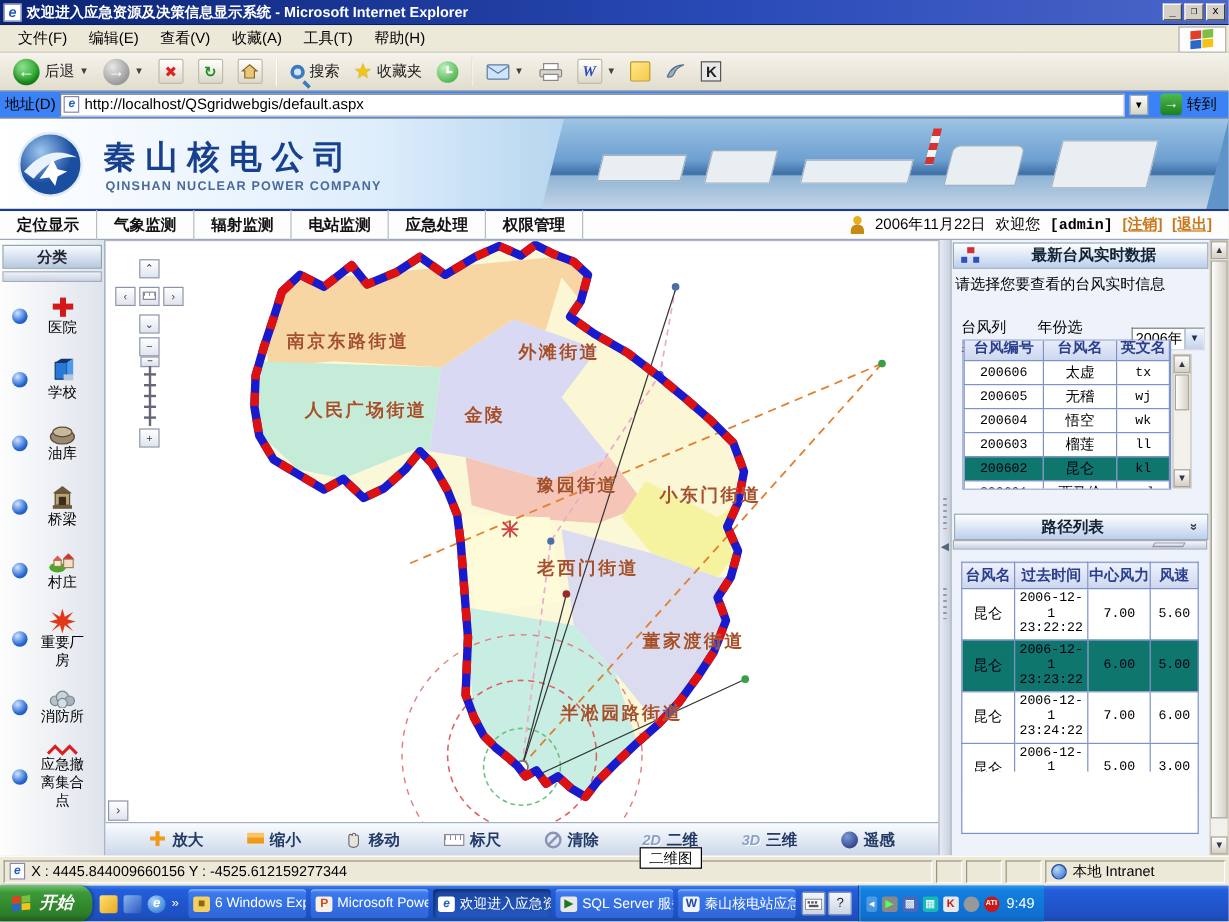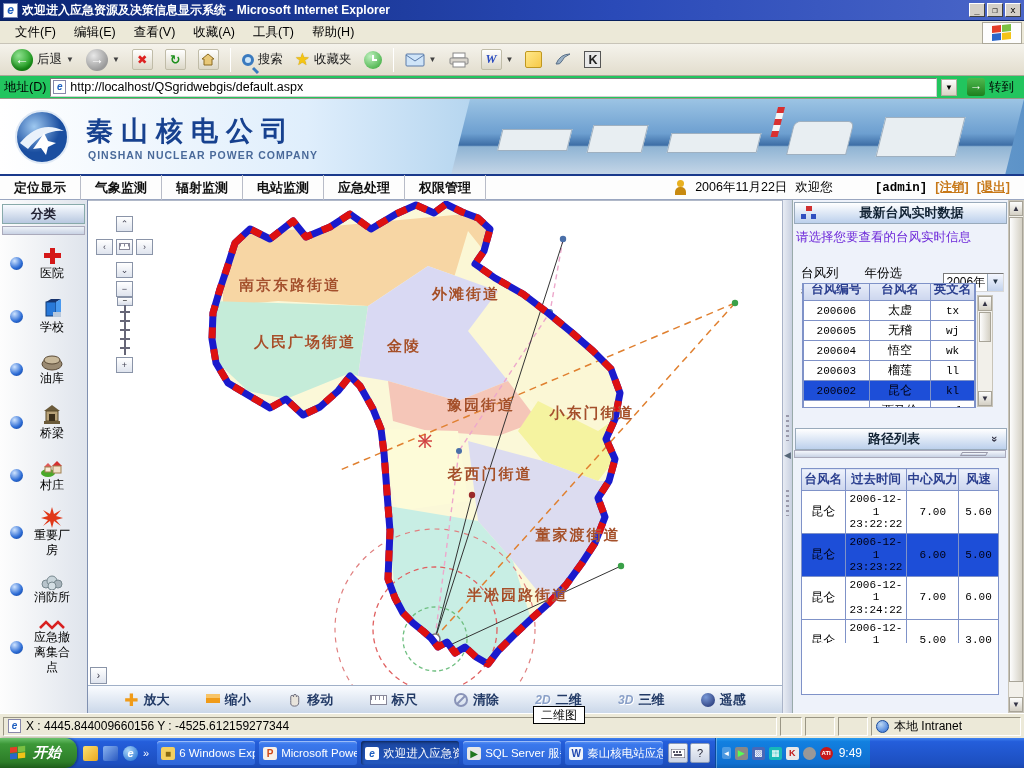--- a/index.html
+++ b/index.html
@@ -30,41 +30,41 @@
   .sep { width:1px; height:24px; background:#aca899; border-right:1px solid #fff; margin:0 4px; }
   .sq { width:21px; height:21px; background:linear-gradient(#ffffff,#dcd8c8); border:1px solid #c0bca8; border-radius:2px; display:flex; align-items:center; justify-content:center; }
   .star { color:#f4c514; font-size:17px; text-shadow:0 0 1px #b08000; }
   .lens { width:12px; height:12px; border:3px solid #3a7abf; border-radius:50%; position:relative; background:#cfe6f8; }
   .lens:after { content:""; position:absolute; width:3px; height:7px; background:#3a7abf; left:9px; top:10px; transform:rotate(-45deg); }
   .hist { width:18px; height:18px; border-radius:50%; background:radial-gradient(circle at 35% 30%,#bff0bf,#2da32d); position:relative; }
   .hist:after { content:""; position:absolute; left:8px; top:4px; width:2px; height:6px; background:#fff; }
   .hist:before { content:""; position:absolute; left:8px; top:8px; width:5px; height:2px; background:#fff; }
 
   
-  #addrbar { left:0; top:76px; width:1024px; height:23px; background:#22c55e; border-bottom:1px solid #9a9685; display:flex; align-items:center; padding:0 4px; gap:4px; }
+  #addrbar { left:0; top:76px; width:1024px; height:23px; background:#3b82f6; border-bottom:1px solid #9a9685; display:flex; align-items:center; padding:0 4px; gap:4px; }
   #addr-input { flex:1; height:19px; background:#fff; border:1px solid; border-color:#7a7a7a #d0d0d0 #d0d0d0 #7a7a7a; display:flex; align-items:center; padding:0 2px; gap:4px; font-size:12.5px; }
   #addr-input .pg { width:13px; height:14px; background:#fff; border:1px solid #88a; color:#2060c0; font-size:10px; font-weight:bold; font-style:italic; line-height:12px; text-align:center; }
   .addr-drop { width:16px; height:17px; background:linear-gradient(#fdfdfd,#d8d4c4); border:1px solid #b0ac9c; text-align:center; font-size:8px; line-height:16px; }
   #go-btn { display:flex; align-items:center; gap:4px; padding:1px 6px; font-size:12.5px; }
   #go-btn .g { width:18px; height:18px; border-radius:3px; background:linear-gradient(#4fba4f,#1d7f1d); color:#fff; font-weight:bold; text-align:center; line-height:17px; }
 
   
   #banner { left:0; top:99px; width:1024px; height:77px; background:linear-gradient(90deg,#ffffff 0%,#dfeefc 30%,#9fc8e8 55%,#5d93c8 100%); overflow:hidden; border-bottom:2px solid #1a3a8c; }
   #banner .photo { position:absolute; left:470px; top:0; width:554px; height:77px; background:linear-gradient(#9cc4e4 0%,#6d9fd0 45%,#3d6ea6 60%,#8fb4d4 62%,#c8d8e8 100%); transform:skewX(-14deg); transform-origin:top; overflow:hidden; }
   #banner .bld { position:absolute; background:#e8eef2; border:1px solid #9fb0c0; }
   #banner .stack { position:absolute; width:7px; height:30px; background:repeating-linear-gradient(#d93030 0 6px,#f5f5f5 6px 12px); }
   #logo { left:14px; top:10px; width:56px; height:56px; }
   #co-cn { left:86px; top:14px; font-size:27px; font-weight:bold; color:#17418f; letter-spacing:8px; font-family:"Liberation Serif","DejaVu Serif",serif; }
   #co-en { left:88px; top:50px; font-size:10.5px; color:#4a6a9a; letter-spacing:1px; font-weight:bold; }
 
   
   #navbar { left:0; top:176px; width:1024px; height:24px; background:#fdfdfd; border-bottom:1px solid #9aa6c0; display:flex; align-items:center; }
   .navtab { padding:4px 14px; font-size:13px; font-weight:bold; color:#111; border-right:1px solid #b8bcc8; }
   #nav-right { margin-left:auto; display:flex; align-items:center; gap:8px; padding-right:14px; font-size:12.5px; }
-  #nav-right .adm { font-family:"Liberation Mono","DejaVu Sans Mono",monospace; font-weight:bold;margin-left:34px; }
+  #nav-right .adm { font-family:"Liberation Mono","DejaVu Sans Mono",monospace; font-weight:bold; }
   #nav-right a { color:#c77818; text-decoration:underline; font-weight:bold; }
   .person { width:13px; height:15px; position:relative; }
   .person:before { content:""; position:absolute; left:3px; top:0; width:7px; height:7px; border-radius:50%; background:#e8b020; }
   .person:after { content:""; position:absolute; left:1px; top:7px; width:11px; height:8px; border-radius:5px 5px 0 0; background:#c88a10; }
 
   
   #sidebar { left:0; top:200px; width:88px; height:513px; background:linear-gradient(90deg,#fdfdfd,#dfe4ec); border-right:1px solid #8090b0; }
   #cat-head { margin:4px 2px 0 2px; height:20px; background:linear-gradient(#f8fbff,#b8c8e0); border:1px solid #8aa; text-align:center; font-size:12.5px; font-weight:bold; line-height:19px; color:#223; }
   #cat-sub { margin:2px 2px 6px 2px; height:9px; background:linear-gradient(#eef2f8,#c8d2e4); border:1px solid #aab; }
   .cat-item { display:flex; align-items:center; gap:6px; padding:0 0 0 10px; margin-bottom:9px; min-height:44px; }
@@ -98,31 +98,31 @@
   #splitter .arr { position:absolute; left:1px; top:250px; color:#567; font-size:9px; }
   #splitter .dots { position:absolute; left:3px; width:3px; height:26px; background:repeating-linear-gradient(#99a 0 2px,transparent 2px 5px); }
 
   
   #rpanel { left:792px; top:200px; width:216px; height:513px; background:#eef2fa; border-left:1px solid #9aa; }
   .rp-head { height:22px; margin:2px 1px 0 1px; background:linear-gradient(#ffffff,#bcd0ec); border:1px solid #9ab; display:flex; align-items:center; font-size:13px; font-weight:bold; color:#123; }
   .rp-head .tt { flex:1; text-align:center; }
   .org-ico { width:16px; height:14px; margin-left:6px; position:relative; }
   .org-ico:before { content:""; position:absolute; left:5px; top:0; width:6px; height:5px; background:#d03030; }
   .org-ico:after { content:""; position:absolute; left:0; top:8px; width:5px; height:5px; background:#3050c0; box-shadow:10px 0 0 #3050c0; }
-  #rp-sub { padding:5px 2px 2px 3px; font-size:12.5px; color:#6d28d9;font-family:Liberation Serif, serif; }
+  #rp-sub { padding:5px 2px 2px 3px; font-size:12.5px; color:#000000;font-family:Liberation Serif, serif; }
   #rp-selrow { display:flex; align-items:center; gap:14px; padding:4px 4px 6px 8px; font-size:12.5px;margin-top:13px; }
   #year-select { margin-left:2px; width:62px; height:19px; background:#fff; border:1px solid; border-color:#7a7a7a #d8d8d8 #d8d8d8 #7a7a7a; display:flex; align-items:center; font-size:12px; }
   #year-select .v { flex:1; padding-left:3px; }
   #year-select .db { width:16px; height:17px; background:linear-gradient(#f4f7ff,#c2d2ec); border-left:1px solid #9ab; font-size:8px; text-align:center; line-height:16px; color:#234; }
   table { border-collapse:collapse; }
   .ttab { background:#fff; font-size:12px; }
   .ttab th { background:linear-gradient(#eef2fc,#ccd6ee); color:#2b3f8f; font-weight:bold; border:1px solid #7f92c8; font-size:12.5px; padding:2px 0; }
   .ttab td { border:1px solid #7f92c8; text-align:center; padding:1px 0; color:#000; }
   .mono { font-family:"Liberation Mono","DejaVu Sans Mono",monospace; font-size:11px; }
-  tr.selected td { background:#1d4ed8; color:#001; }
+  tr.selected td { background:#0f766e; color:#001; }
   #t1wrap { position:absolute; left:9px; top:83px; width:174px; height:125px; overflow:hidden; background:#fff; border:1px solid #7f92c8; }
   #t1wrap table { margin-top:-6px; width:172px; }
   #t1scroll { position:absolute; left:184px; top:95px; width:16px; height:112px; }
   .sbar { background:#f2f0ea; border:1px solid #c8c4b8; }
   .sbtn { height:15px; background:linear-gradient(#fdfdfd,#d4d0c4); border:1px solid #a8a498; font-size:8px; text-align:center; line-height:13px; color:#334; }
   .sthumb { background:linear-gradient(90deg,#fdfdfd,#d4d0c4); border:1px solid #a8a498; }
   #path-head { position:absolute; left:1px; top:226px; width:212px; }
   #path-split { position:absolute; left:1px; top:250px; width:212px; height:8px; background:linear-gradient(#f4f7fc,#c8d2e4); border:1px solid #aab; }
   #path-split i { position:absolute; right:18px; top:1px; width:26px; height:4px; background:linear-gradient(#fff,#b8c4da); border:1px solid #99a; transform:skewX(-30deg); }
   #t2 { position:absolute; left:8px; top:268px; width:198px; }

